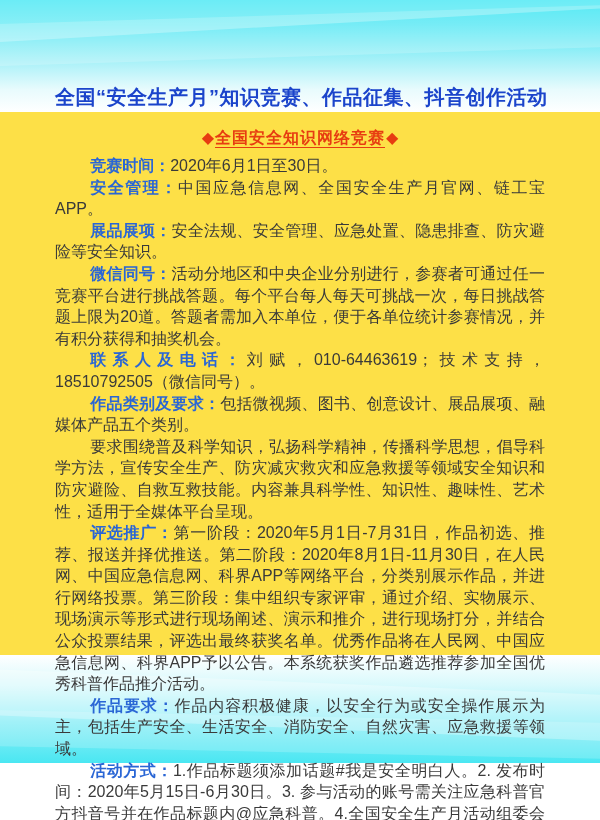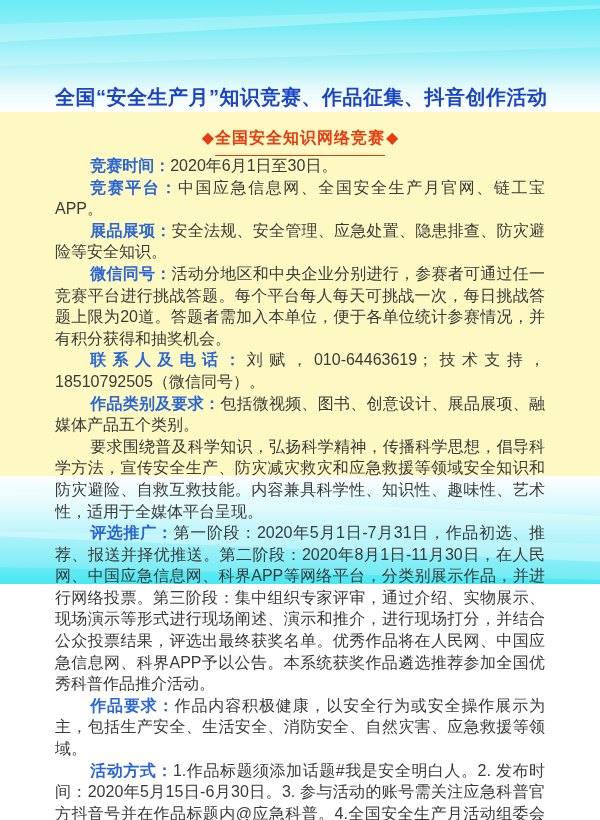--- a/index.html
+++ b/index.html
@@ -2,21 +2,21 @@
 <html><head>
 <meta charset="utf-8">
 <style>
   * { margin: 0; padding: 0; box-sizing: border-box; }
   html, body { width: 600px; height: 820px; overflow: hidden; }
   body {
     position: relative;
     background: #ffffff;
     font-family: "Liberation Sans", "DejaVu Sans", sans-serif;
   }
-  .page { position: absolute; inset: 0; width: 600px; height: 584px; background: #fef9c3; }
+  .page { position: absolute; inset: 0; width: 600px; height: 763px; background: #fde047; }
 
   
   .top-band {
     position: absolute; top: 0; left: 0; width: 600px; height: 112px;
     background: linear-gradient(180deg, #2ce4f2 0%, #55e8f4 22%, #a9f1f8 55%, #e8fbfd 80%, #ffffff 100%);
     overflow: hidden;
   }
   .top-band .streak-a {
     position: absolute; top: -34px; left: -60px; width: 760px; height: 58px;
     background: rgba(255,255,255,0.30); transform: rotate(-3.2deg);
@@ -61,21 +61,21 @@
     color: #e73c11;
     font-size: 16px;
     font-weight: bold;
     line-height: 20px;
     margin-top: 17px;
     margin-bottom: 7px;
   }
   .sec-heading .diamond { text-decoration: none; padding: 0 1px; }
   .sec-heading .sec-title {
     border-bottom: 1.5px solid #e73c11;
-    padding-bottom: 9px;
+    padding-bottom: 1px;
     letter-spacing: 1px;
   }
 
   .para {
     font-size: 16px;
     color: #3a3a3a;
     line-height: 21.6px;
     text-align: justify;
     text-indent: 2.2em;
   }
@@ -99,21 +99,21 @@
     <div class="streak-b"></div>
   </div>
 
   <div class="content">
 
     <h1 class="doc-title">全国“安全生产月”知识竞赛、作品征集、抖音创作活动</h1>
 
     <h2 class="sec-heading"><span class="diamond">◆</span><span class="sec-title">全国安全知识网络竞赛</span><span class="diamond">◆</span></h2>
 
     <p class="para"><span class="label">竞赛时间：</span><span>2020年6月1日至30日。</span></p>
-    <p class="para"><span class="label">竞赛平台：</span><span>中国应急信息网、全国安全生产月官网、链工宝APP。</span></p>
+    <p class="para"><span class="label">安全管理：</span><span>中国应急信息网、全国安全生产月官网、链工宝APP。</span></p>
     <p class="para"><span class="label">展品展项：</span><span>安全法规、安全管理、应急处置、隐患排查、防灾避险等安全知识。</span></p>
     <p class="para"><span class="label">微信同号：</span><span>活动分地区和中央企业分别进行，参赛者可通过任一竞赛平台进行挑战答题。每个平台每人每天可挑战一次，每日挑战答题上限为20道。答题者需加入本单位，便于各单位统计参赛情况，并有积分获得和抽奖机会。</span></p>
     <p class="para"><span class="label">联系人及电话：</span><span>刘赋，010-64463619；技术支持，18510792505（微信同号）。</span></p>
 
 
     <p class="para"><span class="label">作品类别及要求：</span><span>包括微视频、图书、创意设计、展品展项、融媒体产品五个类别。</span></p>
     <p class="para"><span>要求围绕普及科学知识，弘扬科学精神，传播科学思想，倡导科学方法，宣传安全生产、防灾减灾救灾和应急救援等领域安全知识和防灾避险、自救互救技能。内容兼具科学性、知识性、趣味性、艺术性，适用于全媒体平台呈现。</span></p>
     <p class="para"><span class="label">评选推广：</span><span>第一阶段：2020年5月1日-7月31日，作品初选、推荐、报送并择优推送。第二阶段：2020年8月1日-11月30日，在人民网、中国应急信息网、科界APP等网络平台，分类别展示作品，并进行网络投票。第三阶段：集中组织专家评审，通过介绍、实物展示、现场演示等形式进行现场阐述、演示和推介，进行现场打分，并结合公众投票结果，评选出最终获奖名单。优秀作品将在人民网、中国应急信息网、科界APP予以公告。本系统获奖作品遴选推荐参加全国优秀科普作品推介活动。</span></p>
 
 

